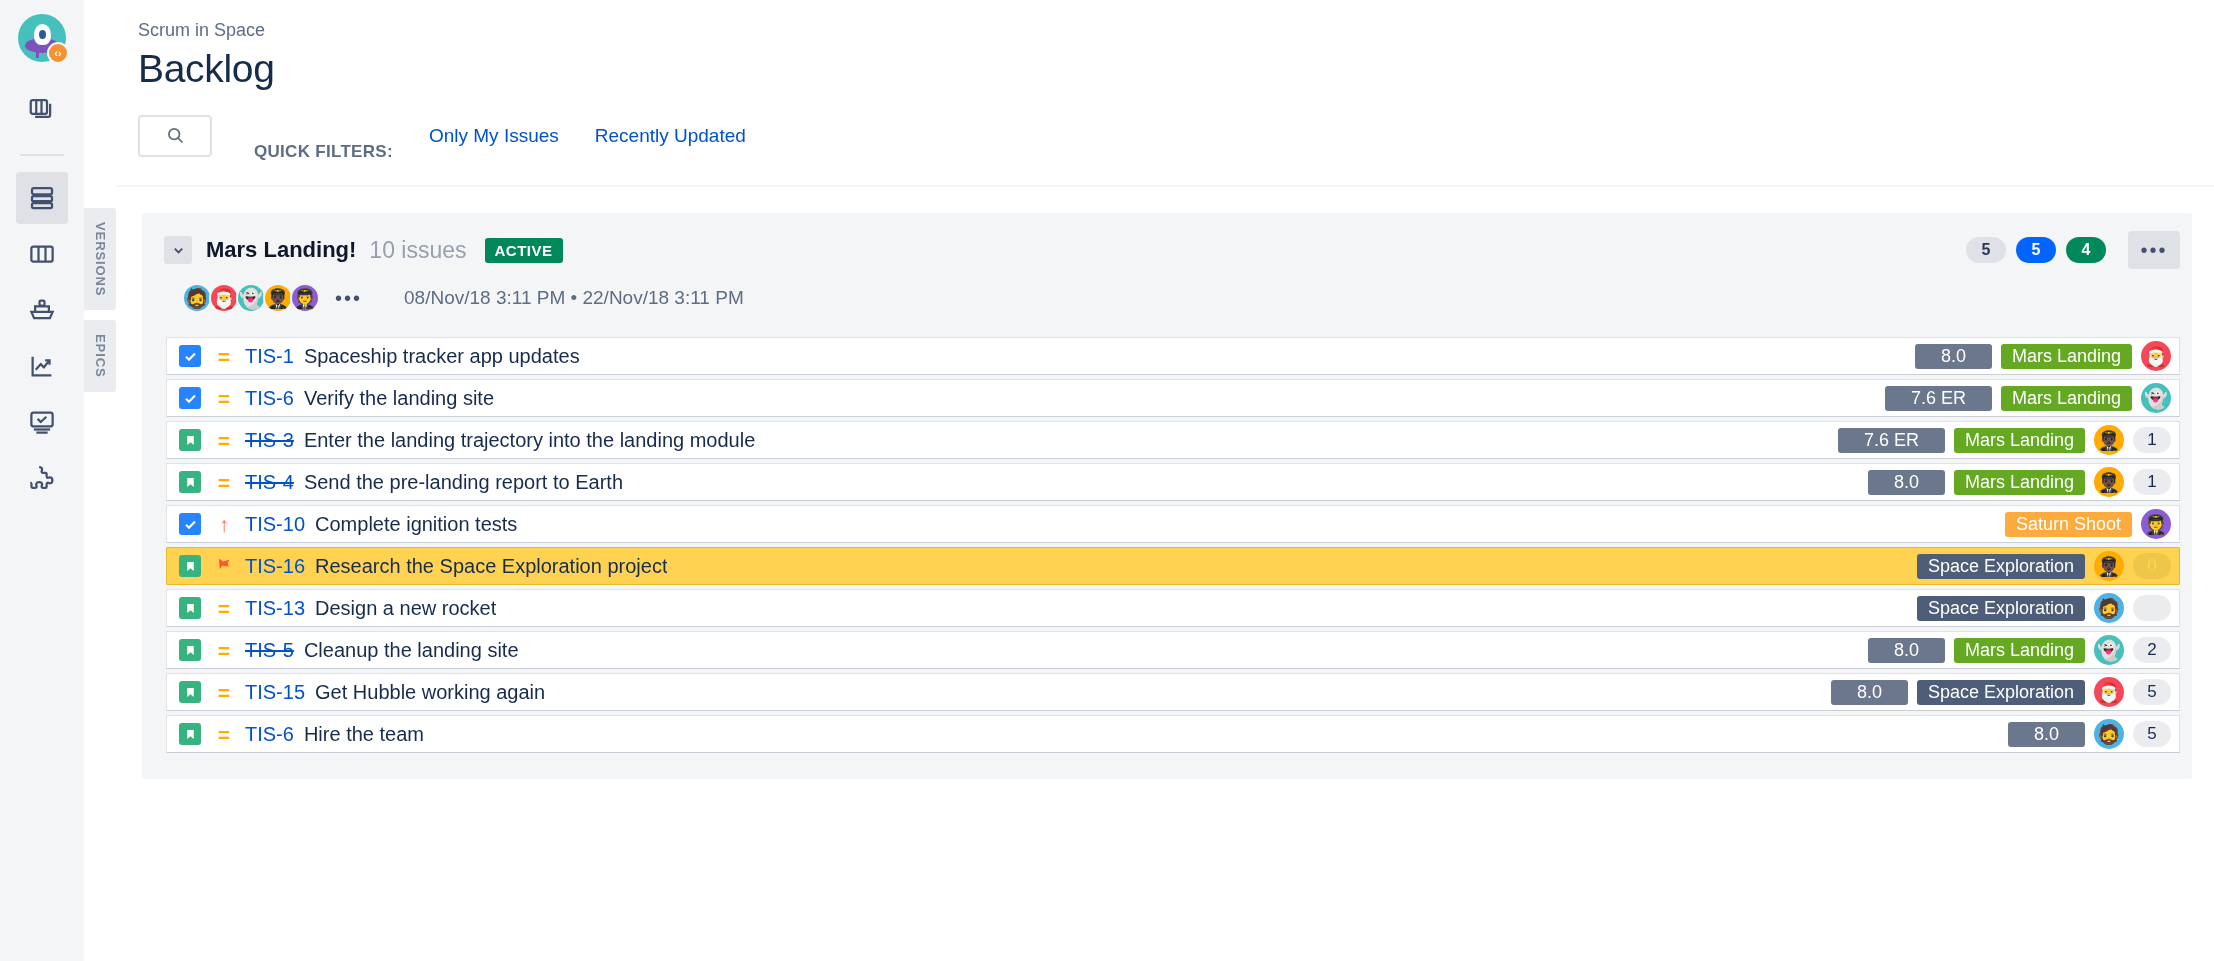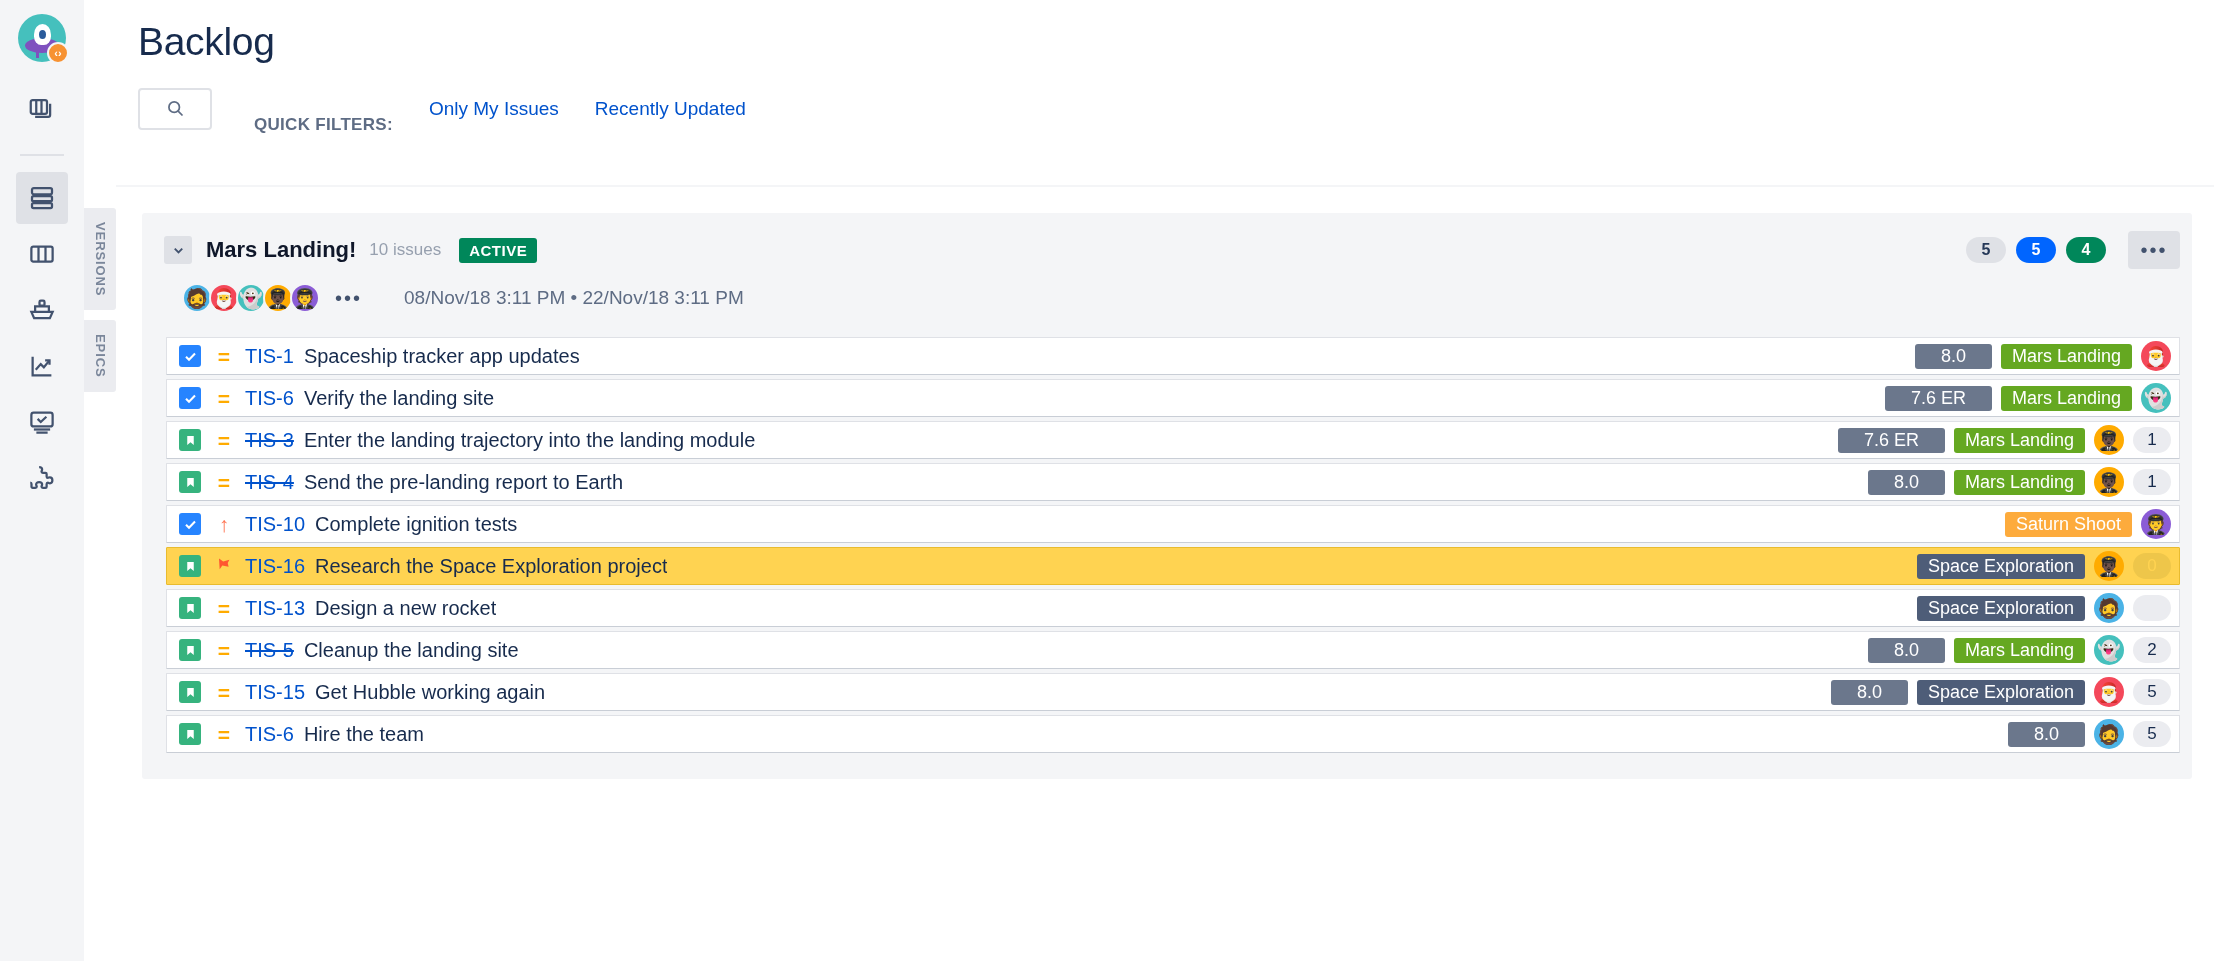--- a/index.html
+++ b/index.html
@@ -139,21 +139,21 @@
   }
   .chev {
     width: 28px; height: 28px; border-radius: 3px;
     background: #dfe1e6;
     display: flex; align-items: center; justify-content: center;
     color: #42526e; cursor: pointer; flex: 0 0 auto;
   }
   .sprint-name {
     margin-left: 14px; font-size: 22px; font-weight: bold; color: #0f172a;
   }
-  .sprint-count { margin-left: 13px; font-size: 17px; color: #97a0af; }
+  .sprint-count { margin-left: 13px; font-size: 23px; color: #97a0af; }
   .sprint-state {
     margin-left: 18px;
     background: #00875a; color: #fff;
     font-size: 15px; font-weight: bold; letter-spacing: 0.5px;
     padding: 4px 10px; border-radius: 3px;
   }
   .sprint-head-right {
     margin-left: auto; display: flex; align-items: center; gap: 22px;
   }
   .pill-group { display: flex; align-items: center; gap: 10px; }
@@ -328,20 +328,21 @@
   </div>
 
   <div class="side-tabs">
     <div class="side-tab">VERSIONS</div>
     <div class="side-tab">EPICS</div>
   </div>
 
   <div class="main">
 
     <div class="header">
+      <div class="breadcrumb">Scrum in Space</div>
       <div class="page-title">Backlog</div>
 
       <div class="filter-row">
         <div class="search-box">
           <svg width="21" height="21" viewBox="0 0 24 24" fill="none" stroke="#5e6c84" stroke-width="2">
             <circle cx="10.5" cy="10.5" r="6"></circle>
               <line x1="15" y1="15" x2="20" y2="20"></line>
           </svg>
         </div>
         <div class="quick-filters-label">QUICK FILTERS:</div>

